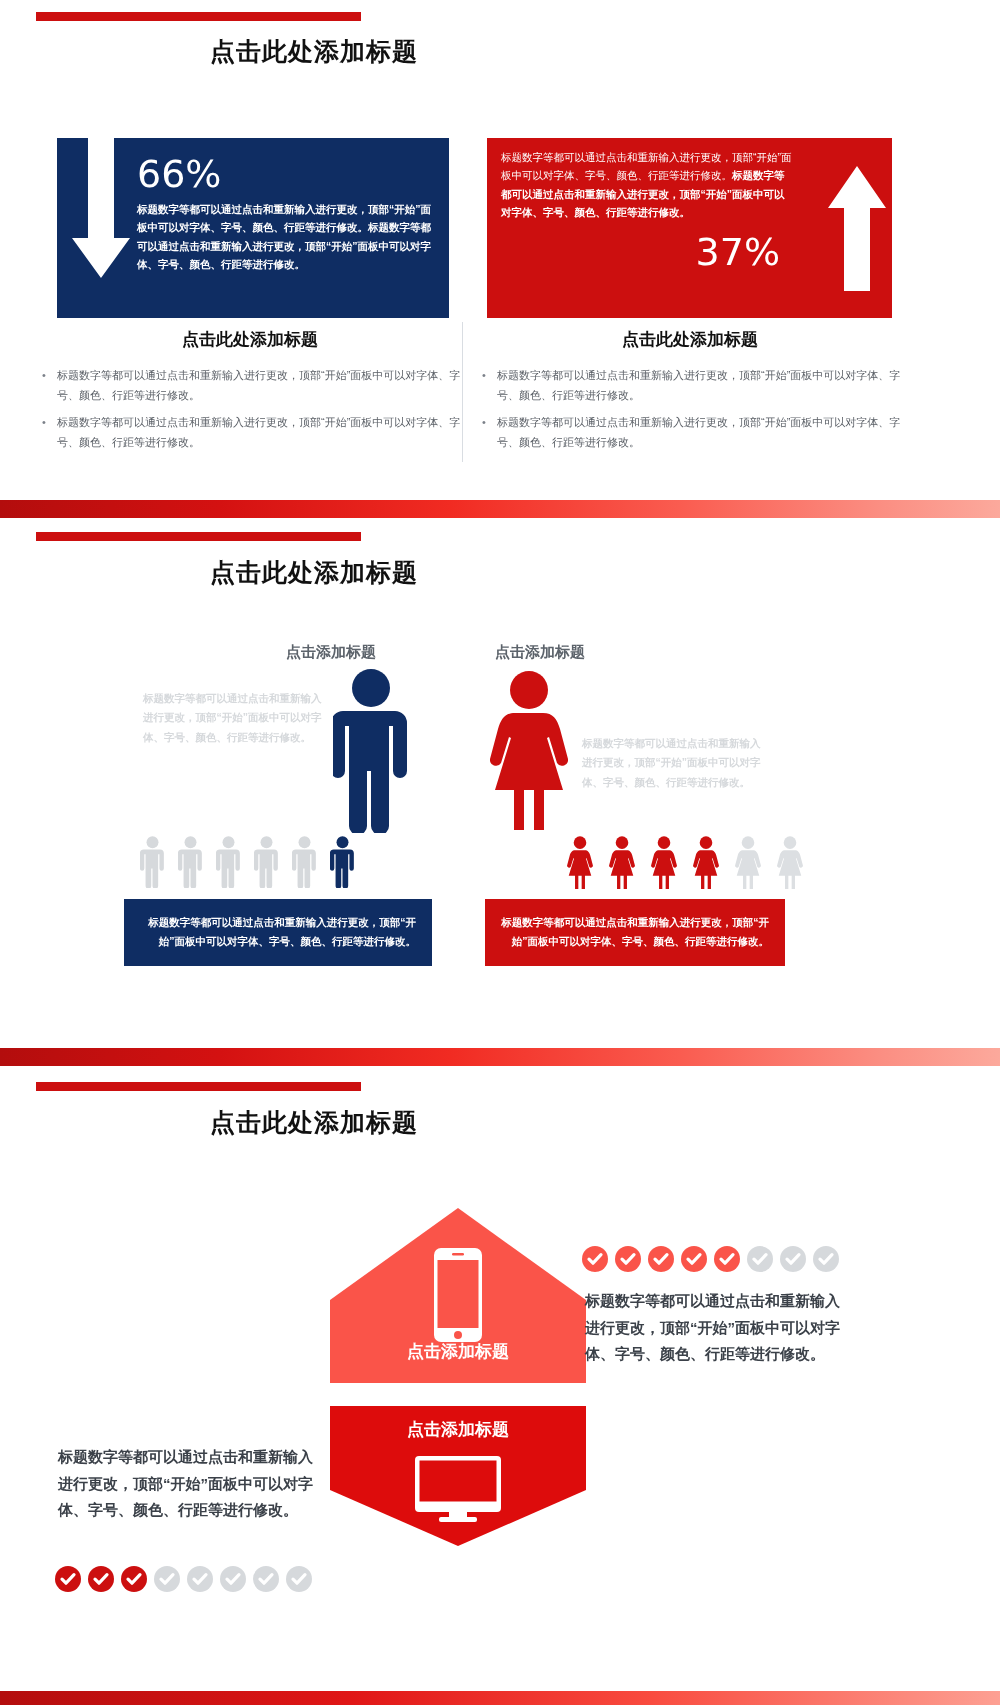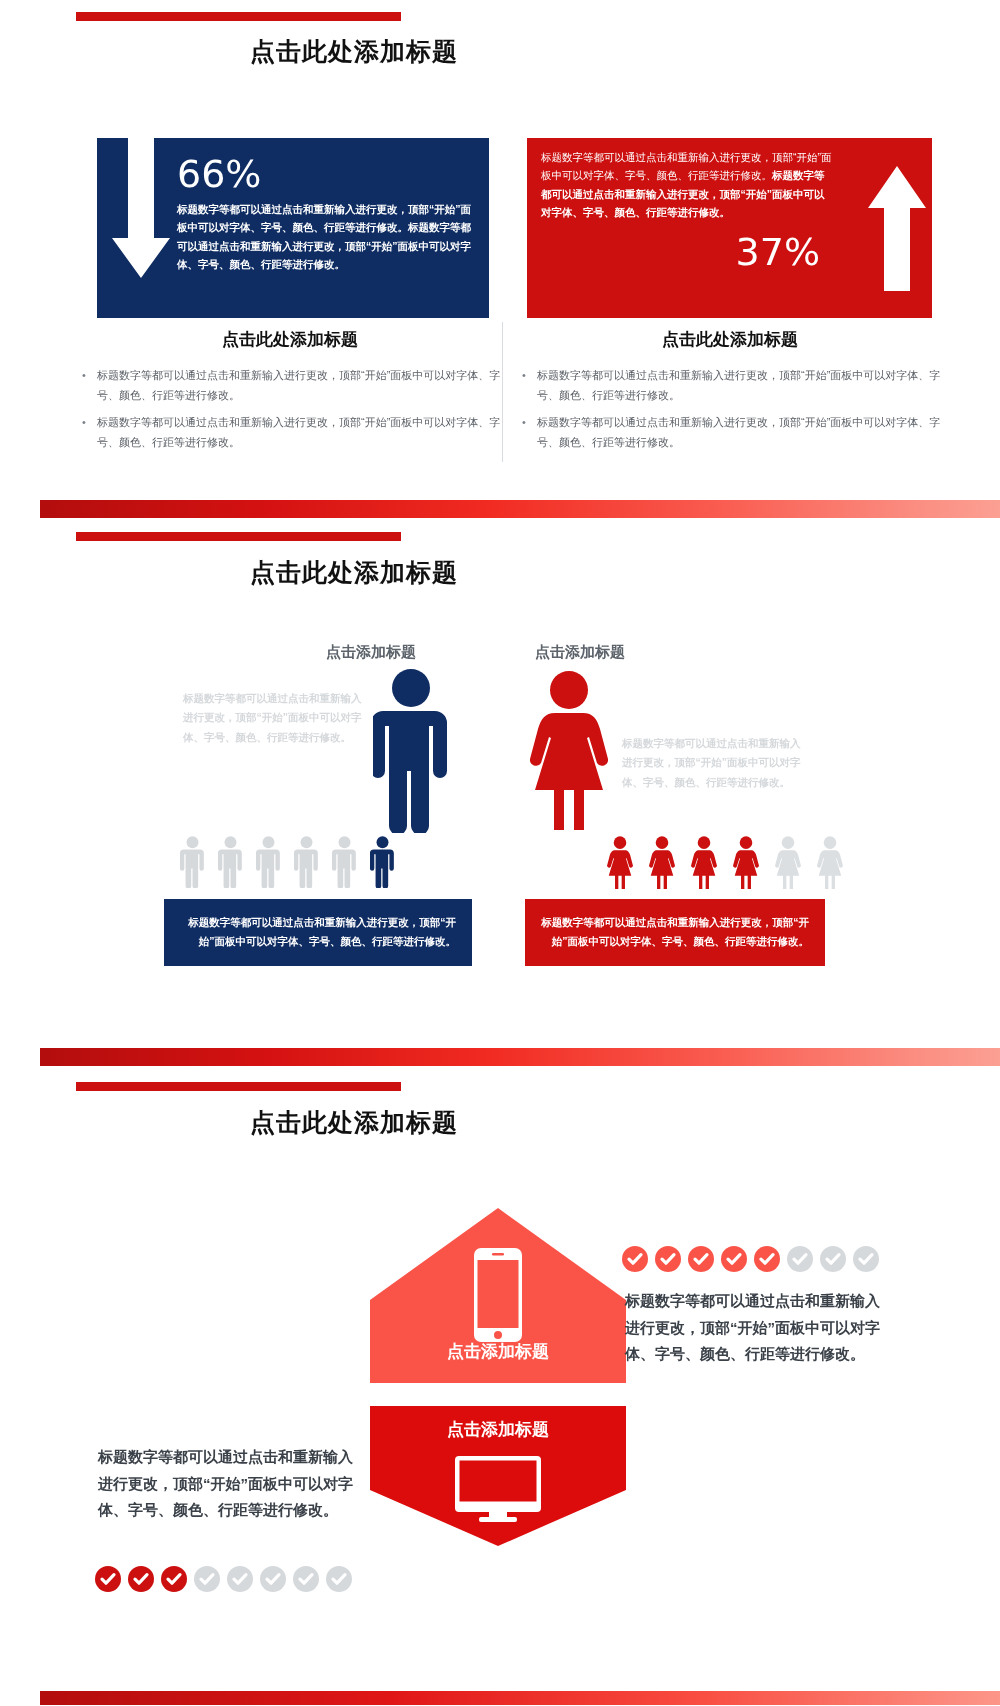--- a/index.html
+++ b/index.html
@@ -2,21 +2,21 @@
 <html><head>
 <meta charset="utf-8">
 <style>
   html,body{margin:0;padding:0;}
   body{
     width:1000px;
     background:#ffffff;
     font-family:"Liberation Sans","DejaVu Sans",sans-serif;
     -webkit-font-smoothing:antialiased;
   }
-  .page{width:815px;padding-left:40px;}
+  .page{width:815px;}
 
   
   .slide{position:relative;width:1000px;background:#fff;overflow:hidden;}
   .slide1{height:500px;}
   .slide2{height:530px;}
   .slide3{height:625px;}
 
   .divider{
     width:1000px;height:18px;
     background:linear-gradient(90deg,#b30d0d 0%,#d41111 22%,#f12b22 45%,#fa5c50 68%,#fb8e82 88%,#fca99c 100%);

